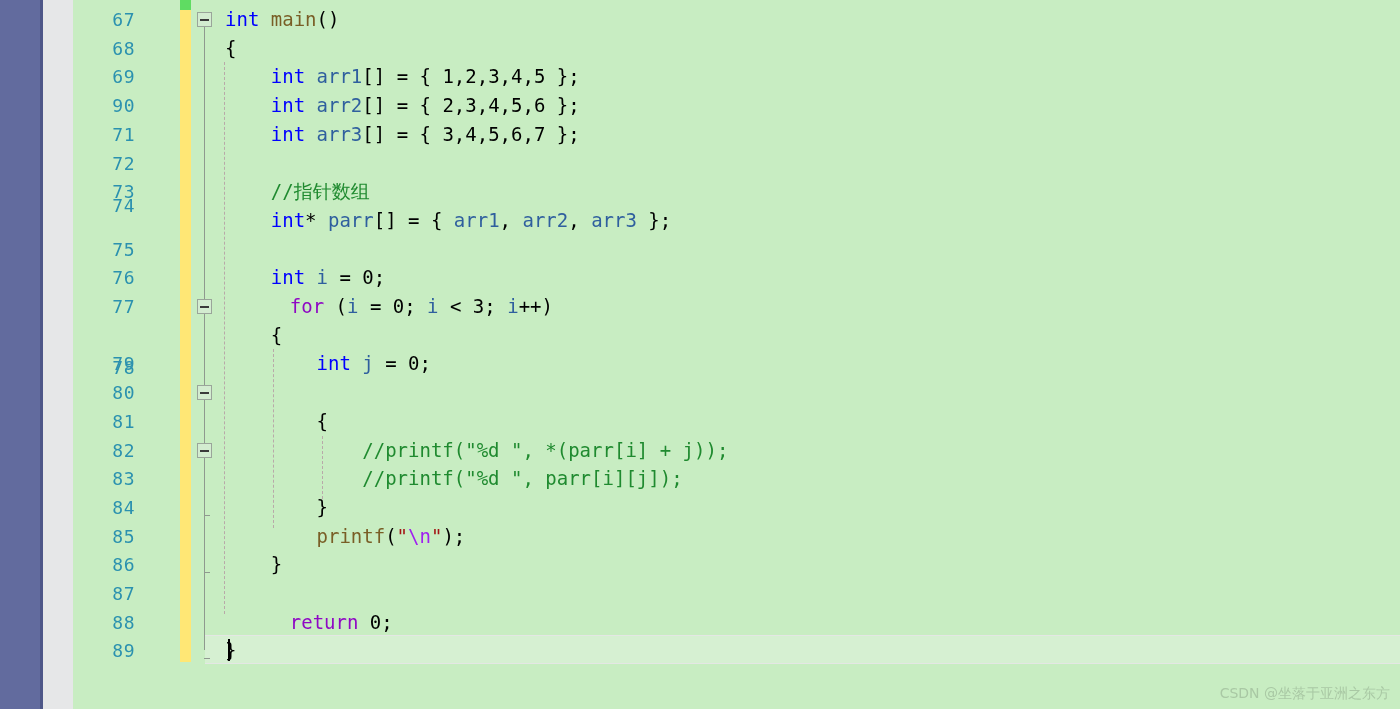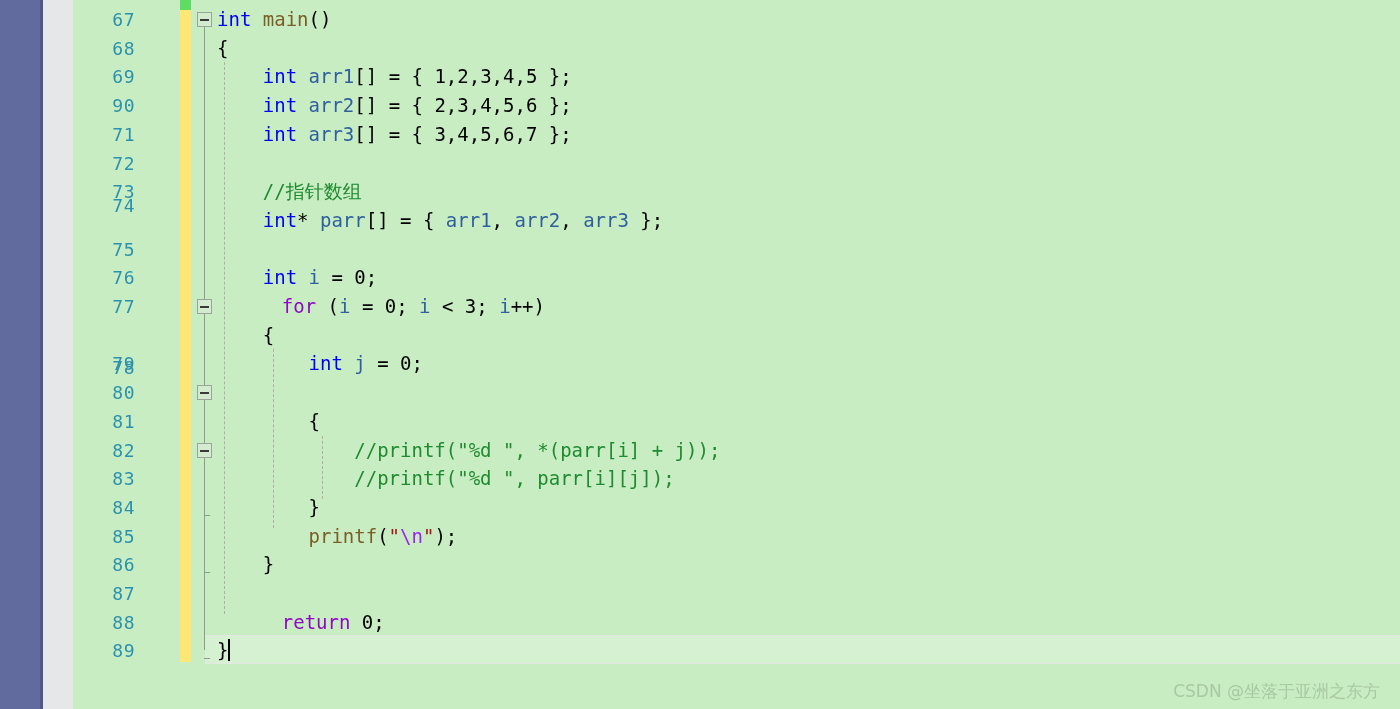--- a/index.html
+++ b/index.html
@@ -129,21 +129,21 @@
   
   .indent-guide {
     position: absolute;
     width: 0;
     border-left: 1px dashed #b9a9a9;
   }
 
   
   .code-layer {
     position: absolute;
-    left: 0; top: 0;
+    left: 8px; top: 0;
     width: 1156px; height: 709px; text-align: center;
   }
   .code-line {
     position: absolute;
     left: 217px;
     height: 29px;
     line-height: 29px;
     font-size: 19px;
     white-space: pre;
     font-family: "DejaVu Sans Mono", "Liberation Mono", monospace;
@@ -162,23 +162,23 @@
   .caret {
     position: absolute;
     width: 2px;
     height: 22px;
     background: #000000;
   }
 
   
   .watermark {
     position: absolute;
-    right: 20px;
+    right: 10px;
     bottom: 6px;
-    font-size: 17px;
+    font-size: 14px;
     color: #a9c8a4;
     font-family: "DejaVu Sans", "Liberation Sans", sans-serif;
     white-space: nowrap;
   }
 </style>
 </head>
 <body>
 
 <div id="screen">
 

